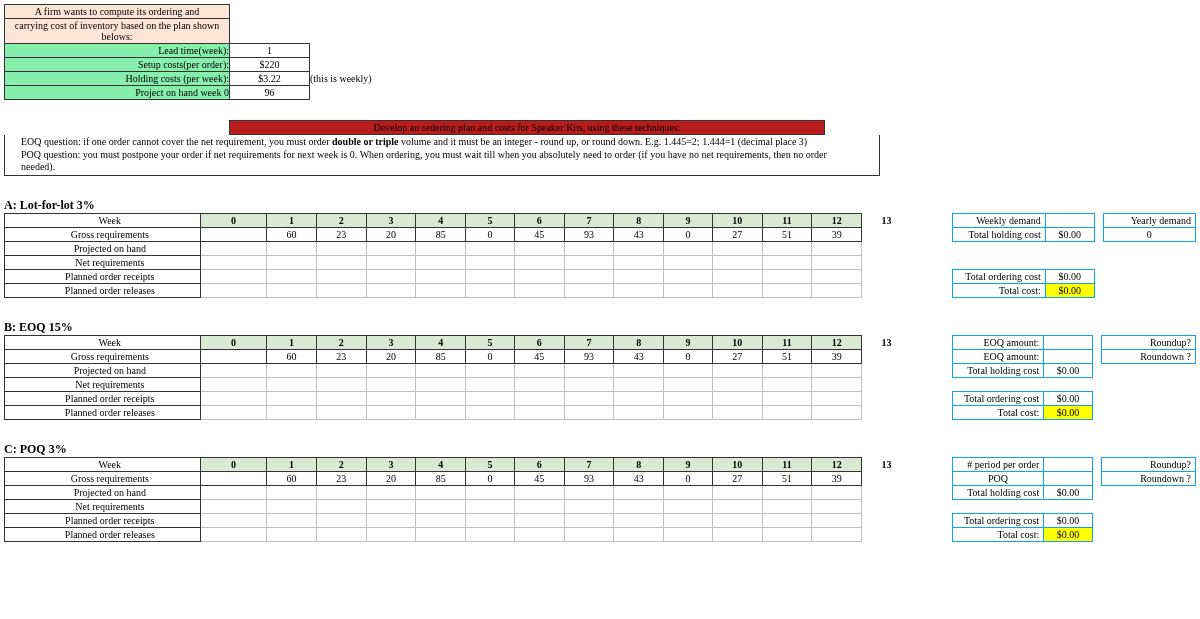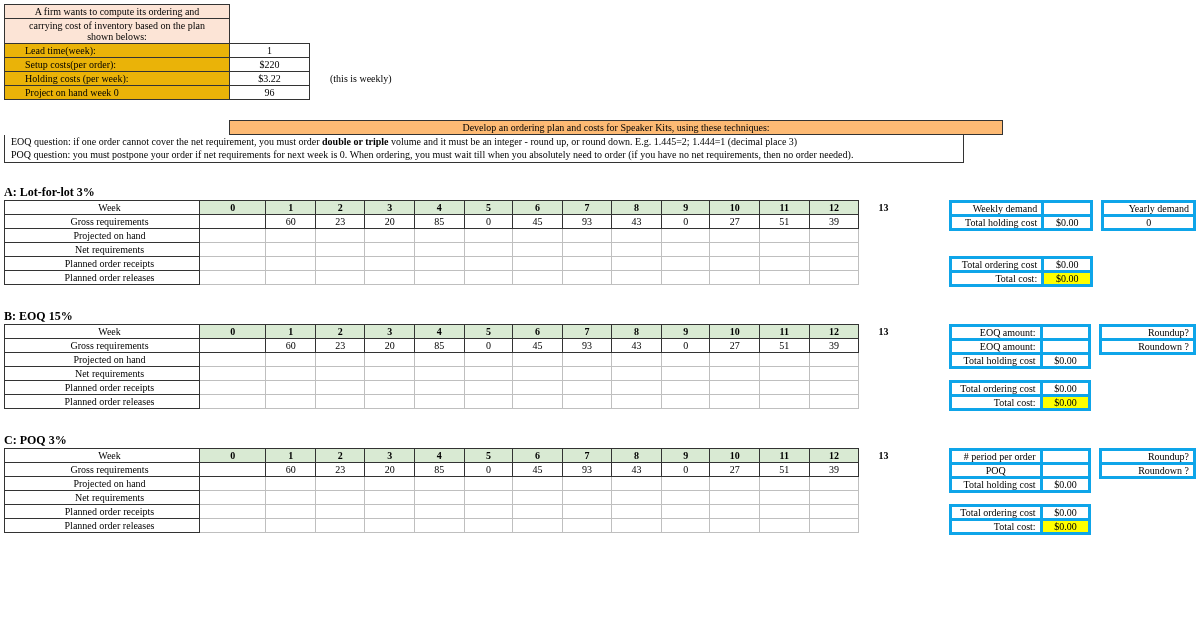--- a/index.html
+++ b/index.html
@@ -8,43 +8,43 @@
     font-size: 10px;
     margin: 0;
     padding: 4px;
     background: #fff;
     color: #000;
     width: 1200px;
   }
   table { border-collapse: collapse; }
   .param-table td {
     border: 1px solid #333;
-    padding: 1px 20px;
+    padding: 1px 0;
     height: 14px;
   }
-  .param-table .lbl { width: 225px; text-align: left; background: #eab308; }
+  .param-table .lbl { width: 225px; text-align: right; background: #86efac; }
   .param-table .val { width: 80px; text-align: center; }
   .param-table .title-row td { background:#fce4d6; text-align:center; }
   .note { padding-left:4px; border:none !important; }
 
   .banner {
-    background:#fdba74;
+    background:#b91c1c;
     border:1px solid #333;
     text-align:center;
     font-weight:normal;
     margin-top:20px;
-    width:774px;
+    width:596px;
     margin-left:225px;
     padding:1px 20px;
   }
   .instructions {
     border:1px solid #333;
     border-top:none;
-    padding:1px 6px;
-    width:960px;
+    padding:1px 16px;
+    width:876px;
     line-height:1.25;
   }
   .instructions div { padding:0; }
 
   .sec-title { font-weight:bold; margin-top:22px; margin-bottom:0; font-size:12px; }
 
   .plan-row { display:flex; align-items:flex-start; }
   .plan-table { border-collapse:collapse; }
   .plan-table td, .plan-table th {
     border:1px solid #bfbfbf;
@@ -59,21 +59,21 @@
   .plan-table .hdr-week { background:#d9ead3; border-color:#333; }
   .plan-table .hdr-num { background:#d9ead3; border-color:#333; font-weight:bold; }
   .plan-table .strong-border td { border-color:#333; }
   .plan-table .rowlbl { background:#fff; }
   .plan-table tr td:first-child { border-color:#333; }
   .plan-table .data td { border-color:#bfbfbf; }
   .plan-table .data td:first-child { border-color:#333; }
 
   .side { margin-left:40px; border-collapse:collapse; }
   .side td {
-    border:3px solid #0ea5e9;
+    border:1px solid #0ea5e9;
     padding:0 4px;
     height:14px;
     text-align:center;
   }
   .side .lbl { width:110px; text-align:right; background:#fff; }
   .side .val { width:55px; }
   .side .gap td { border:none; height:14px; }
   .side .yellow { background:#ffff00; }
   .side .noborder { border:none; }
 

